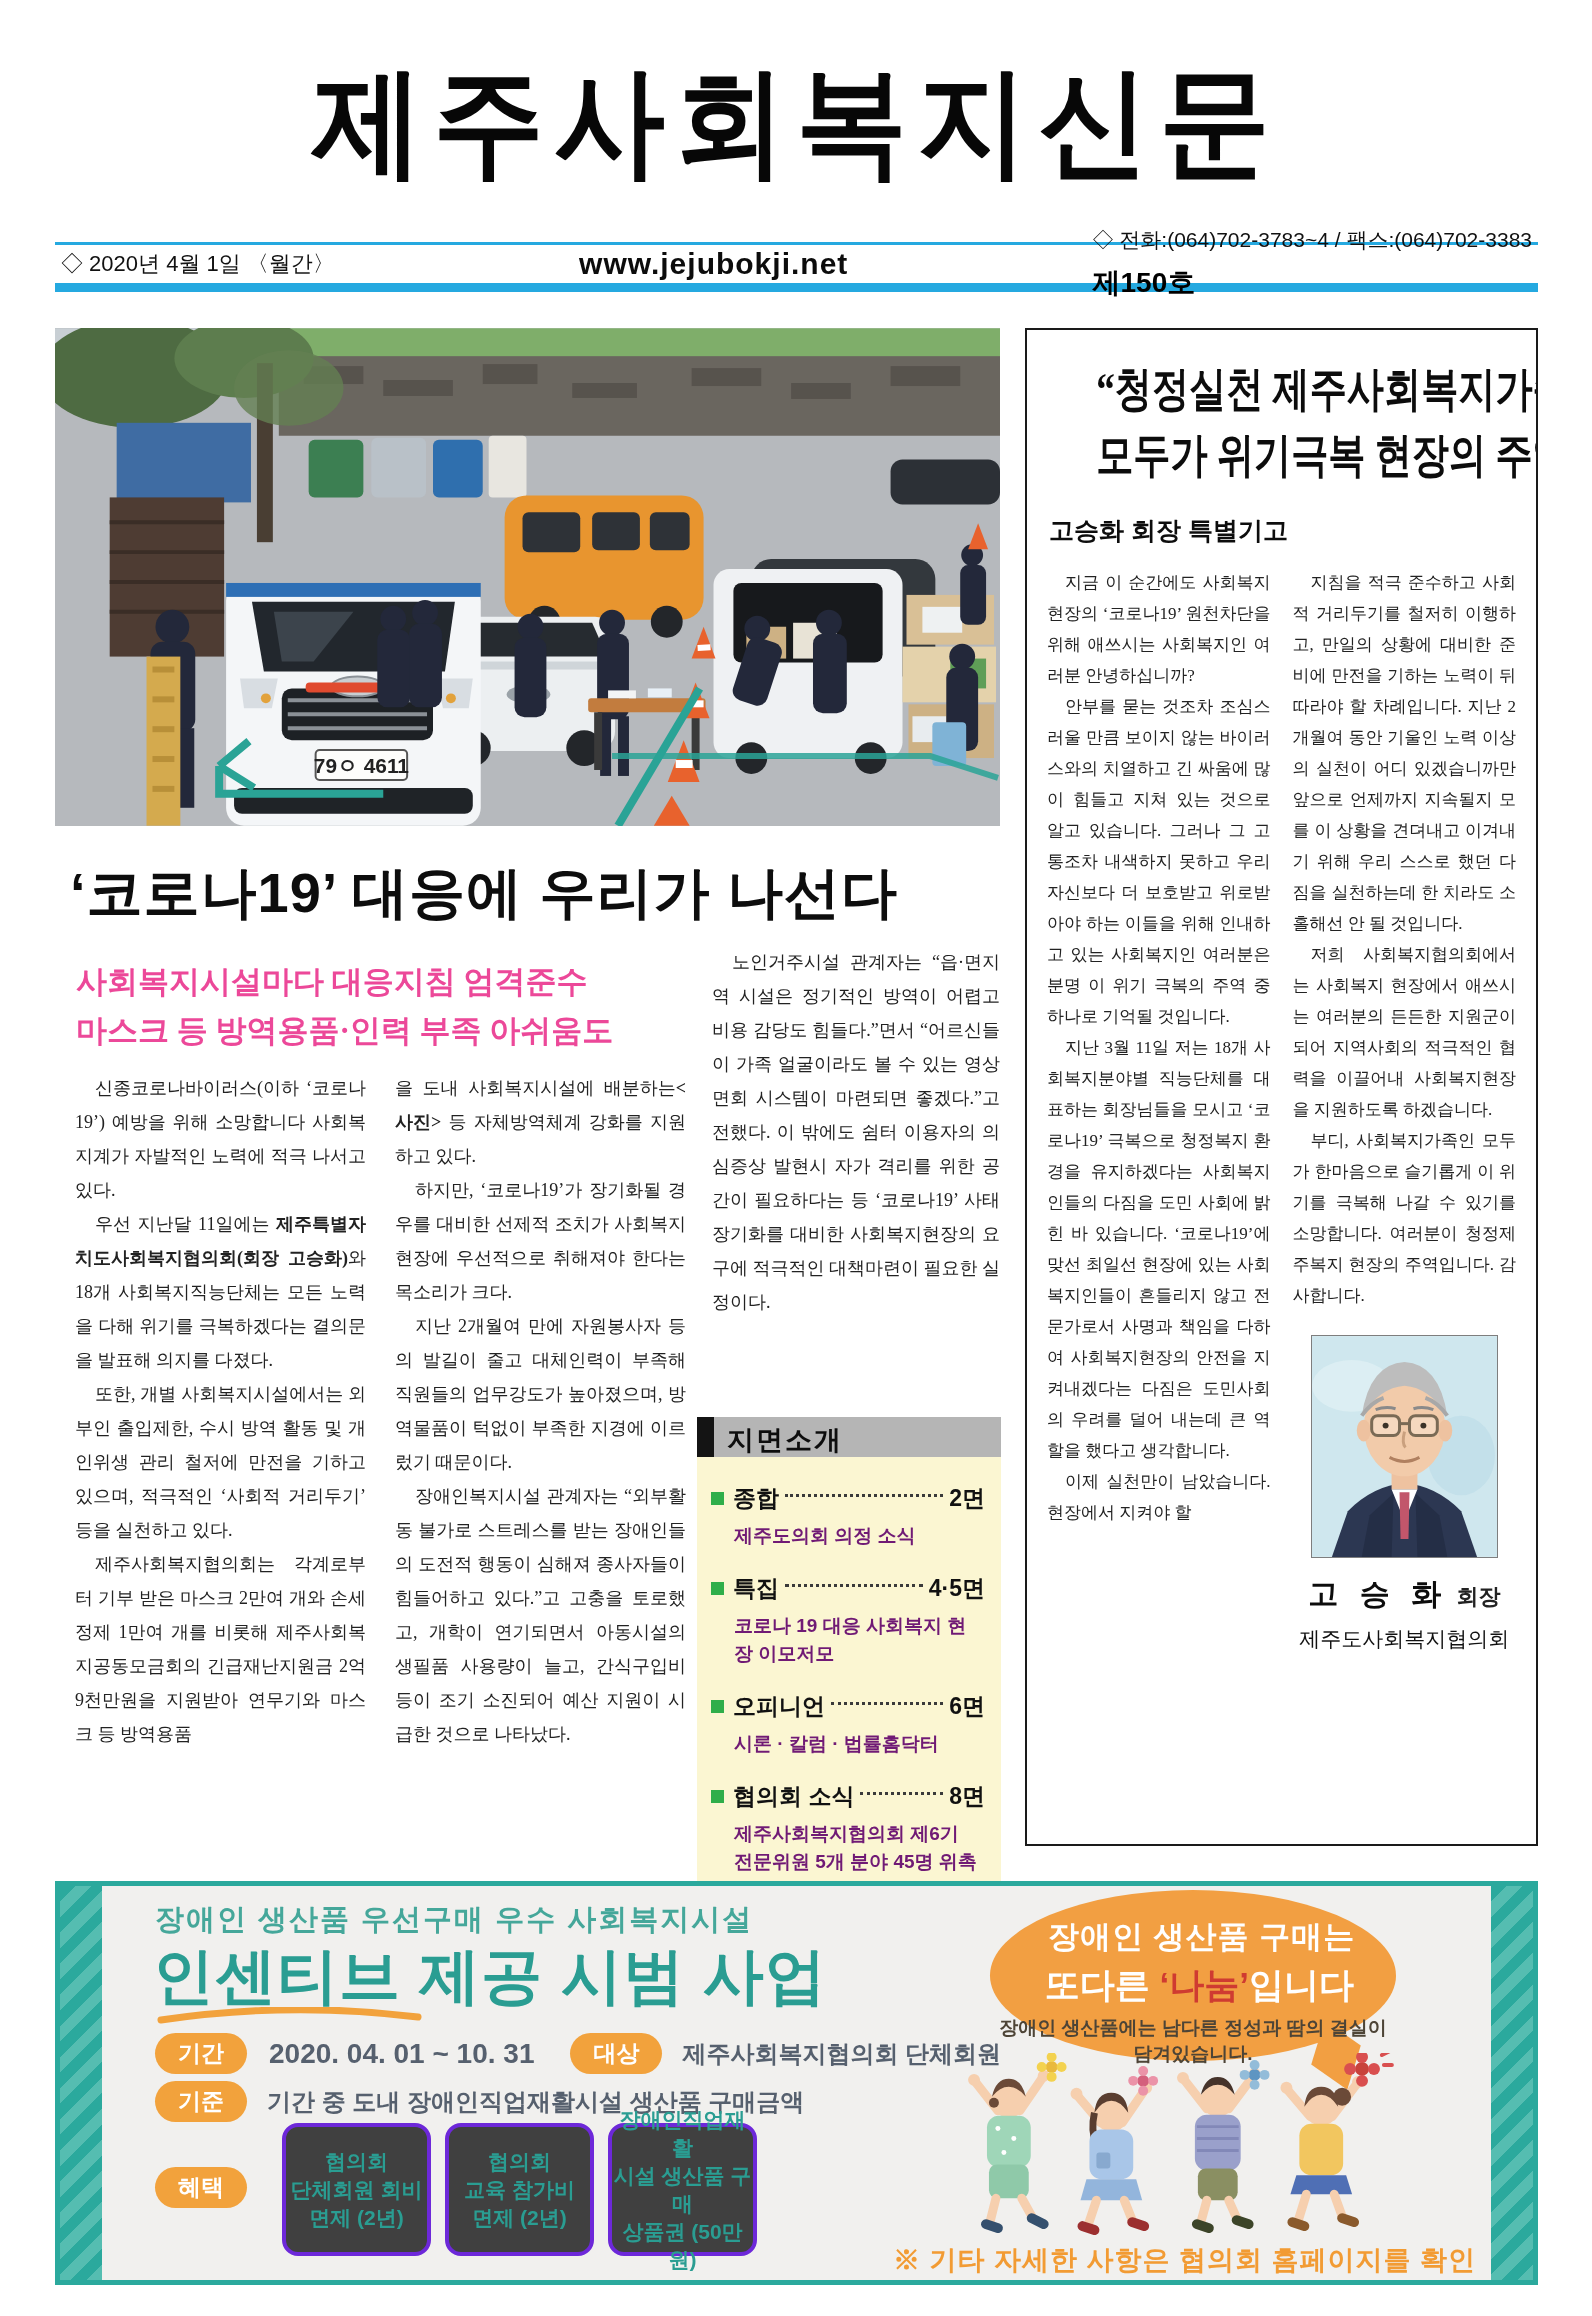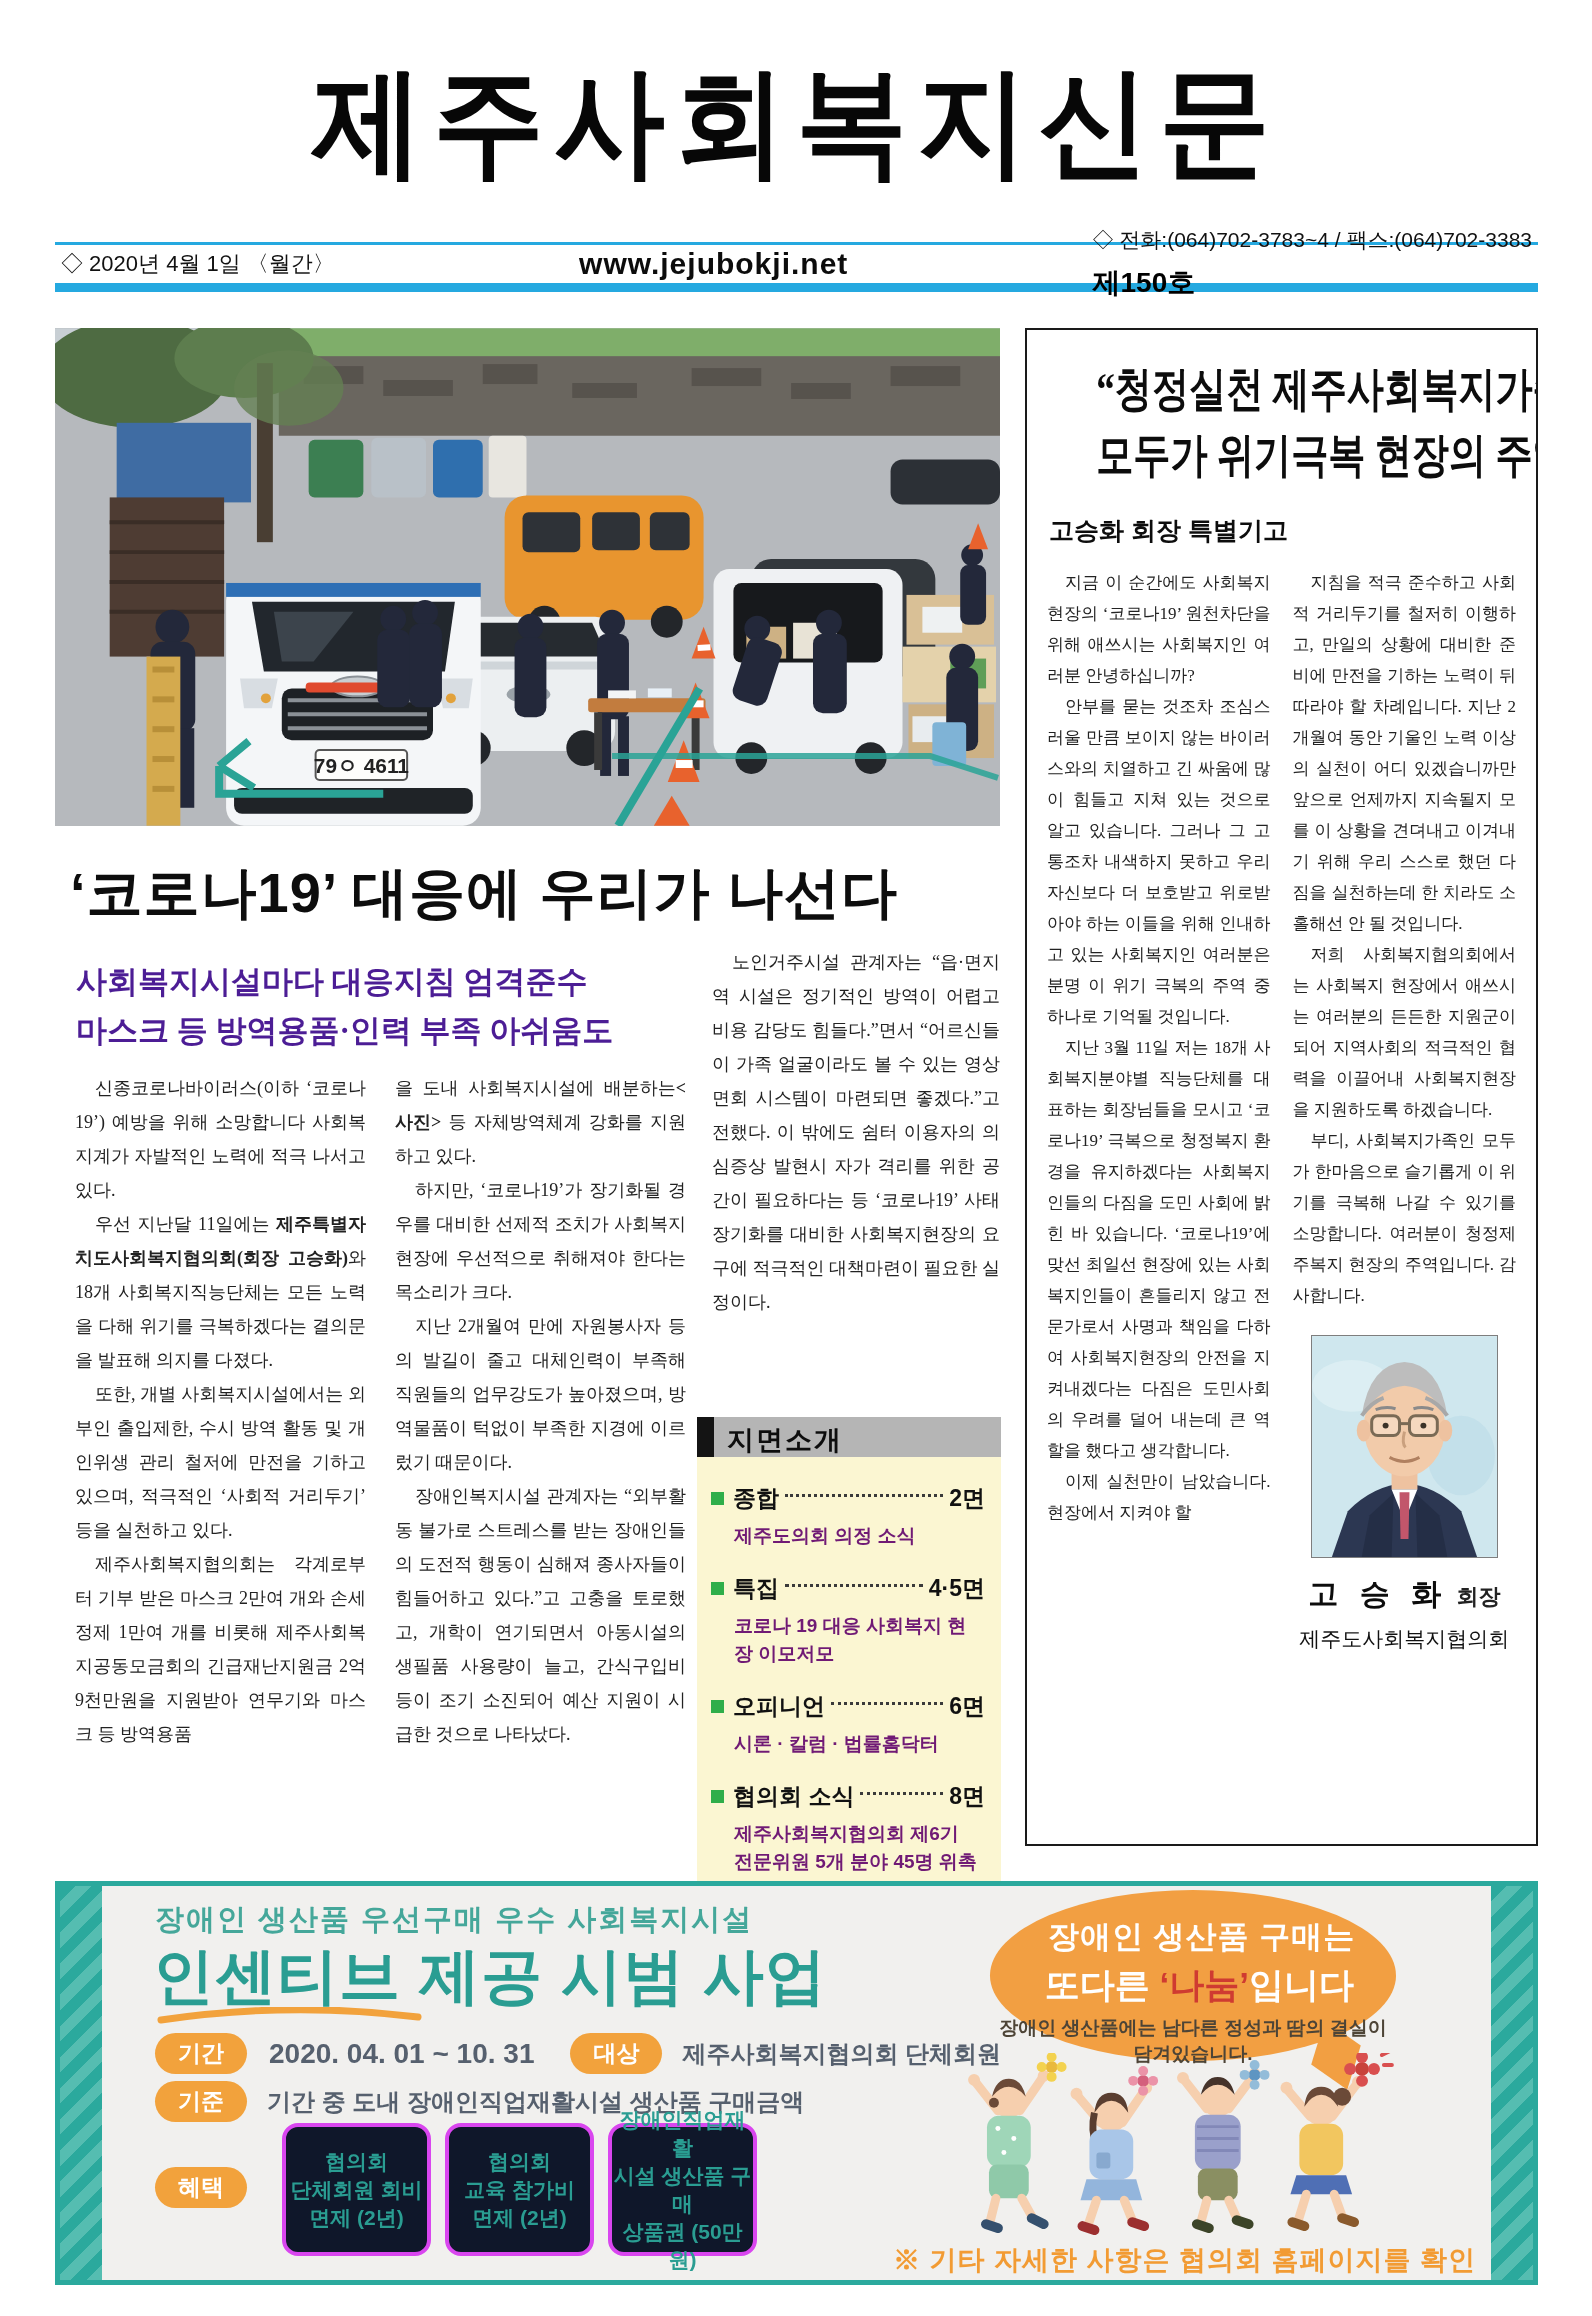--- a/index.html
+++ b/index.html
@@ -18,21 +18,21 @@
   .infobar .url{font-size:30px;font-weight:800;color:#0c0c0c;letter-spacing:1px;}
   .infobar .right{display:flex;align-items:baseline;gap:10px;flex-direction:column;}
   .infobar .contact{font-size:21px;color:#111;}
   .infobar .issue{font-size:28px;font-weight:800;color:#000;}
   
   .photo{position:absolute;left:55px;top:328px;width:945px;height:498px;overflow:hidden;background:#b6b9bd;}
   
   .lead-headline{position:absolute;left:70px;top:856px;width:935px;
                  font-family:"Liberation Sans",sans-serif;font-weight:800;font-size:56px;
                  letter-spacing:1px;color:#0d0d0d;white-space:nowrap;}
-  .lead-subhead{position:absolute;left:76px;top:957px;font-weight:700;font-size:31px;line-height:49px;color:#4c1d95;}
+  .lead-subhead{position:absolute;left:76px;top:957px;font-weight:700;font-size:31px;line-height:49px;color:#ec4899;}
   .bodycol{position:absolute;font-size:18px;line-height:34px;text-align:justify;word-break:break-all;color:#222;overflow:hidden;}
   .bodycol p{margin:0;text-indent:20px;}
   .col1{left:75px;top:1071px;width:291px;height:780px;}
   .col2{left:395px;top:1071px;width:291px;height:780px;}
   .col3{left:712px;top:945px;width:288px;height:453px;}
   .bold{font-weight:800;}
   
   .guide{position:absolute;left:697px;top:1417px;width:304px;font-family:"Liberation Sans",sans-serif;}
   .guide-header{display:flex;height:40px;background:#b5b5b5;}
   .guide-header .blk{width:17px;background:#141414;}
@@ -70,21 +70,21 @@
   .bn-swoosh{position:absolute;left:95px;top:121px;}
   .bn-row{position:absolute;left:95px;display:flex;align-items:center;}
   .pill{background:#f2a23c;color:#fff;font-weight:800;font-size:23px;border-radius:994px;
         padding:5px 0;width:92px;text-align:center;flex:none;}
   .bn-val{color:#56606e;font-weight:700;font-size:28px;margin-left:22px;white-space:nowrap;}
   .bn-val2{color:#56606e;font-weight:700;font-size:24px;margin-left:20px;white-space:nowrap;}
   .bn-row1{top:147px;} .bn-row2{top:195px;}
   .pill-target{margin-left:36px;}
   .pill-benefit{position:absolute;left:95px;top:281px;}
   .bn-boxes{position:absolute;left:222px;top:237px;display:flex;gap:14px;}
-  .bn-box{width:141px;height:125px;border:4px solid #d946ef;border-radius:16px;background:#0f172a;
+  .bn-box{width:141px;height:125px;border:4px solid #6d28d9;border-radius:16px;background:#404040;
           display:flex;flex-direction:column;justify-content:center;text-align:center;
           color:#2a9d92;font-weight:800;font-size:21px;line-height:28px;}
   .bubble{position:absolute;left:930px;top:4px;width:406px;height:171px;background:#f29f42;
           border-radius:50%;}
   .bubble .tail{position:absolute;right:38px;bottom:-16px;width:44px;height:44px;background:#f29f42;
           transform:rotate(35deg) skew(18deg);}
   .bb-l1{position:absolute;left:58px;top:26px;color:#fff;font-weight:800;font-size:31px;letter-spacing:1px;}
   .bb-l2{position:absolute;right:42px;top:72px;color:#fff;font-weight:800;font-size:35px;}
   .bb-em{color:#cf3b31;}
   .bb-sub{position:absolute;left:0;right:0;top:125px;text-align:center;color:#4d4436;font-weight:800;font-size:19px;}

